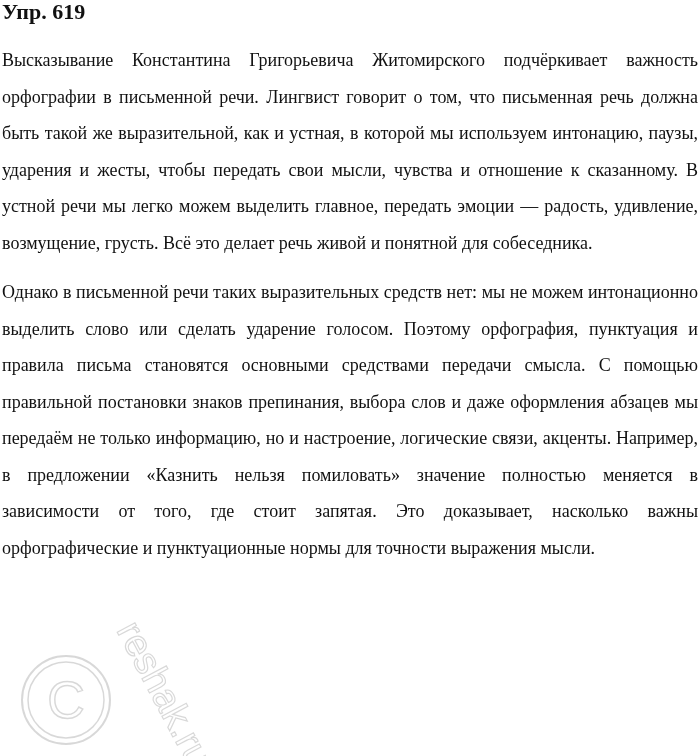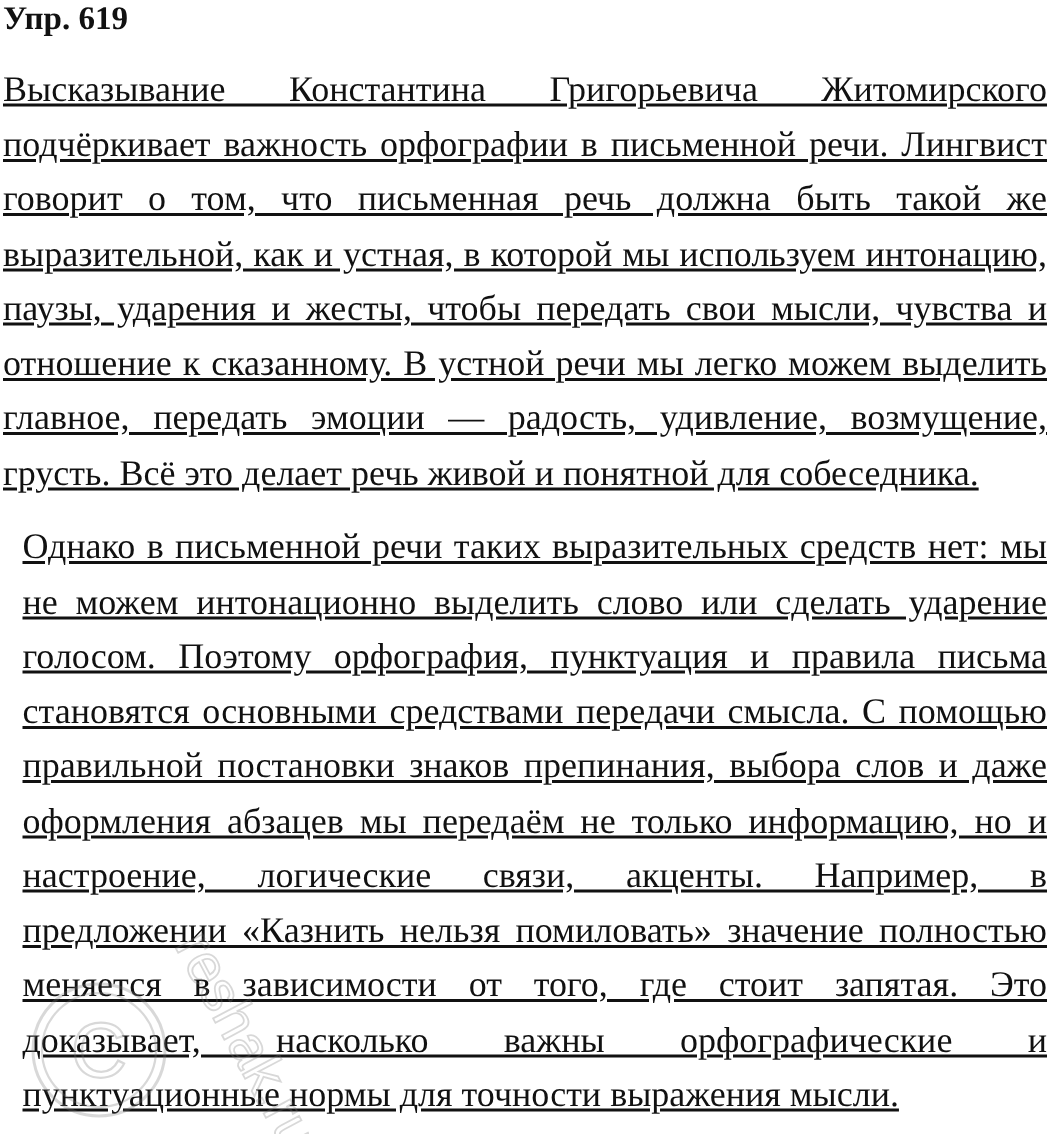--- a/index.html
+++ b/index.html
@@ -15,24 +15,24 @@
     font-size: 22px; font-weight: bold; line-height: 26px;
   }
   .watermark-top {
     position: absolute; right: 2px; top: -1px;
     font-size: 22px; line-height: 26px;
   }
   .content {
     position: absolute; left: 2px; top: 42px; width: 696px;
   }
   .para {
-    margin: 0; font-size: 24px; line-height: 36.5px;
-    text-align: justify; text-align-last: left; text-decoration: underline;
+    margin: 0; font-size: 18px; line-height: 36.5px;
+    text-align: justify; text-align-last: left;
   }
-  .para + .para { margin-top: 13px; margin-left: 13px; }
+  .para + .para { margin-top: 13px; }
   .stamp {
     position: absolute; left: 6px; top: 600px; width: 200px; height: 156px;
     pointer-events: none; opacity: 0.28;
   }
 </style>
 </head>
 <body>
 
 <div class="header">
   <div class="ex-title">Упр. 619</div>

